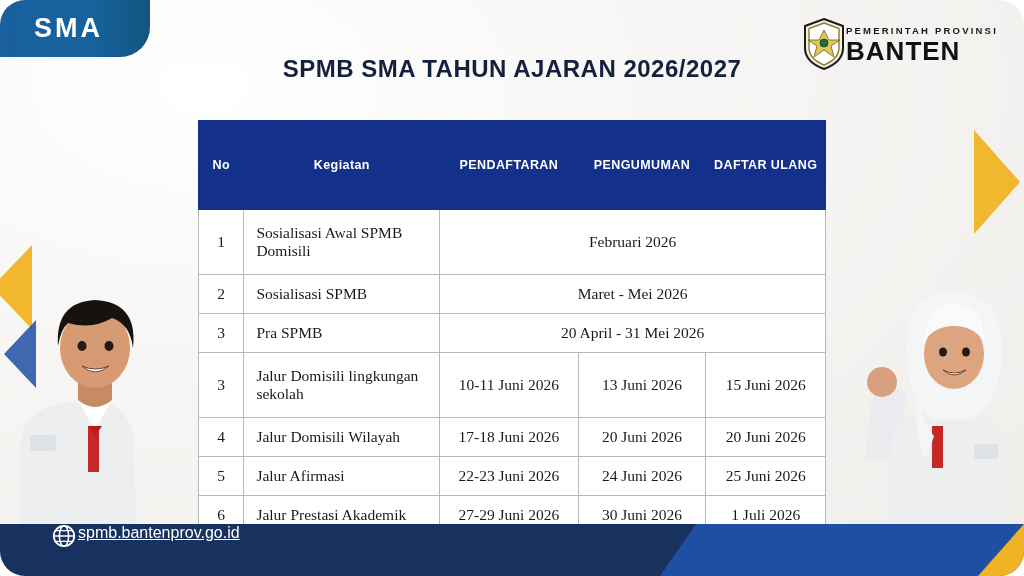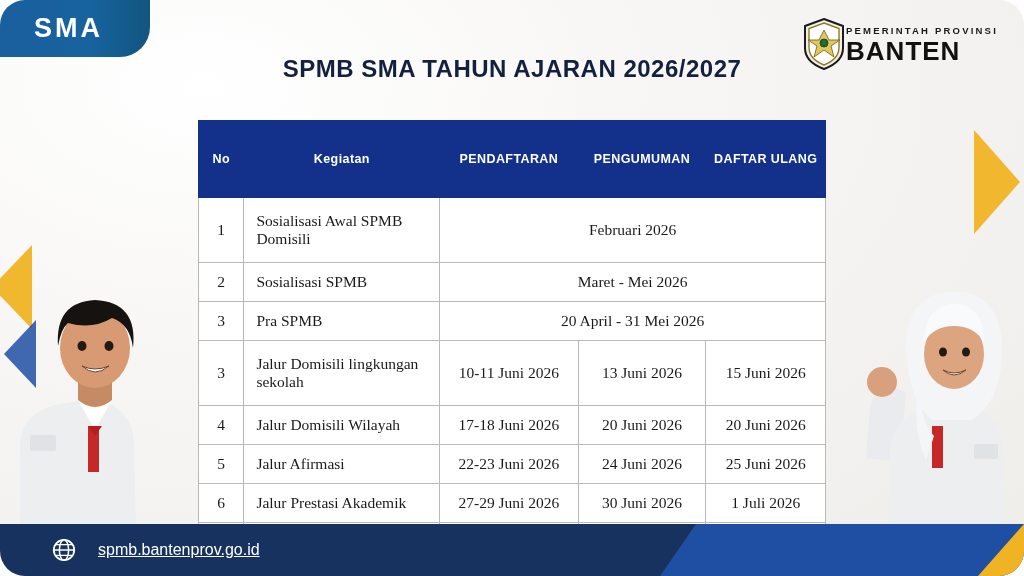--- a/index.html
+++ b/index.html
@@ -124,21 +124,21 @@
     font-family: "Liberation Serif", serif;
   }
   thead th {
     background: #13318a;
     color: #ffffff;
     font-family: "Liberation Sans", sans-serif;
     font-size: 12.5px;
     font-weight: bold;
     letter-spacing: .4px;
     border: 1px solid #13318a;
-    padding: 21px 4px;
+    padding: 27px 4px;
     text-align: center;
     height: 34px;
   }
   tbody td {
     border: 1px solid #b9b9b9;
     font-size: 15.5px;
     color: #1a1a1a;
     padding: 6px 8px;
     background: #ffffff;
     height: 26px;
@@ -245,22 +245,22 @@
     right: 0; bottom: 0;
     width: 0; height: 0;
     border-bottom: 52px solid #f0b323;
     border-left: 46px solid transparent;
   }
   .footer-content {
     position: absolute;
     left: 52px; bottom: 0;
     height: 52px;
     display: flex;
-    align-items: center;
-    gap: 22px;
+    align-items: flex-start;
+    gap: 2px;
     z-index: 8;
   }
   .globe-icon svg { display: block; }
   .footer-link {
     color: #ffffff;
     font-size: 16px;
     text-decoration: underline;
     font-family: "Liberation Sans", sans-serif;
   }
 </style>

